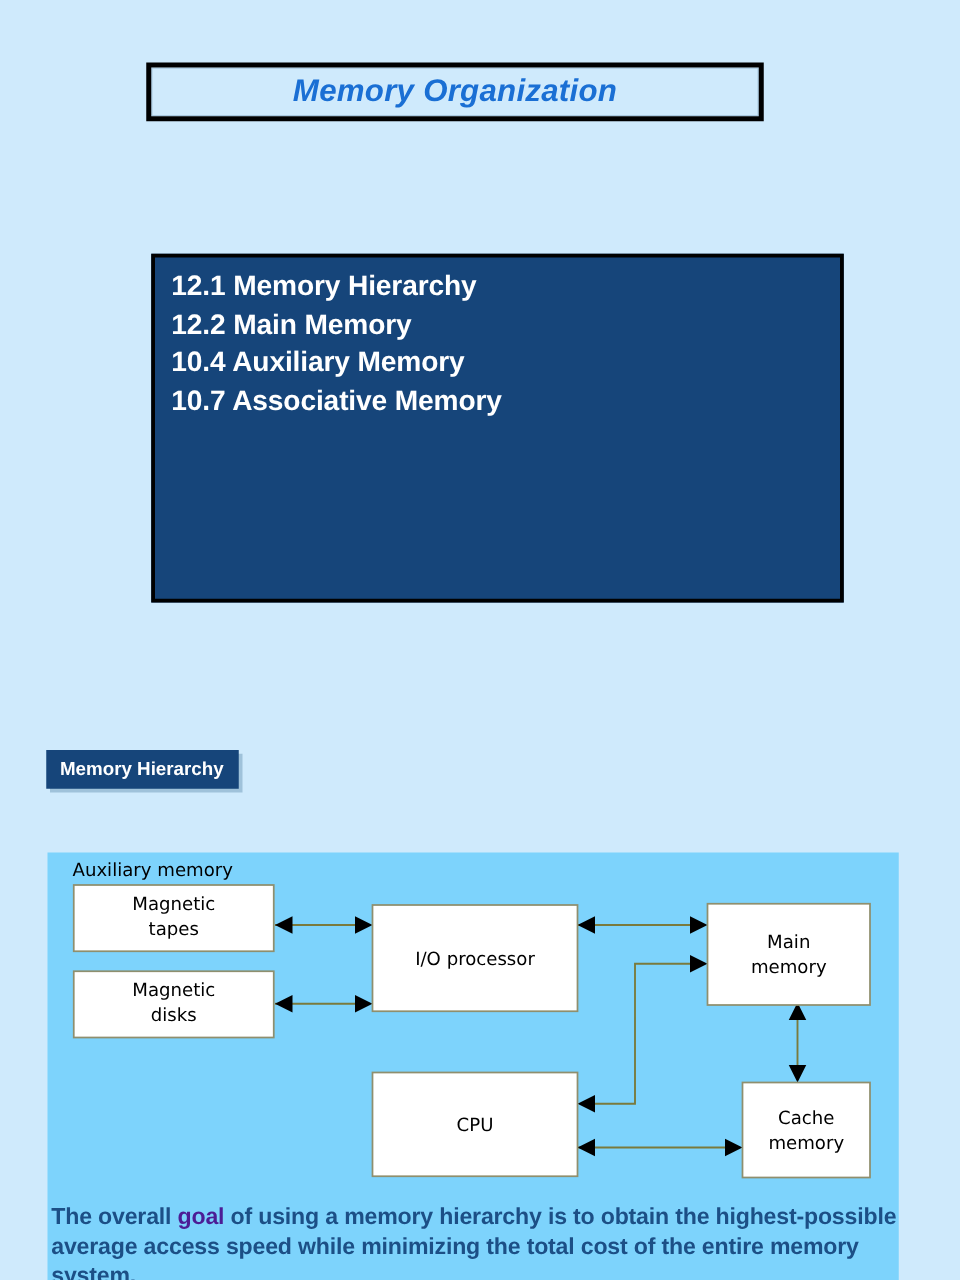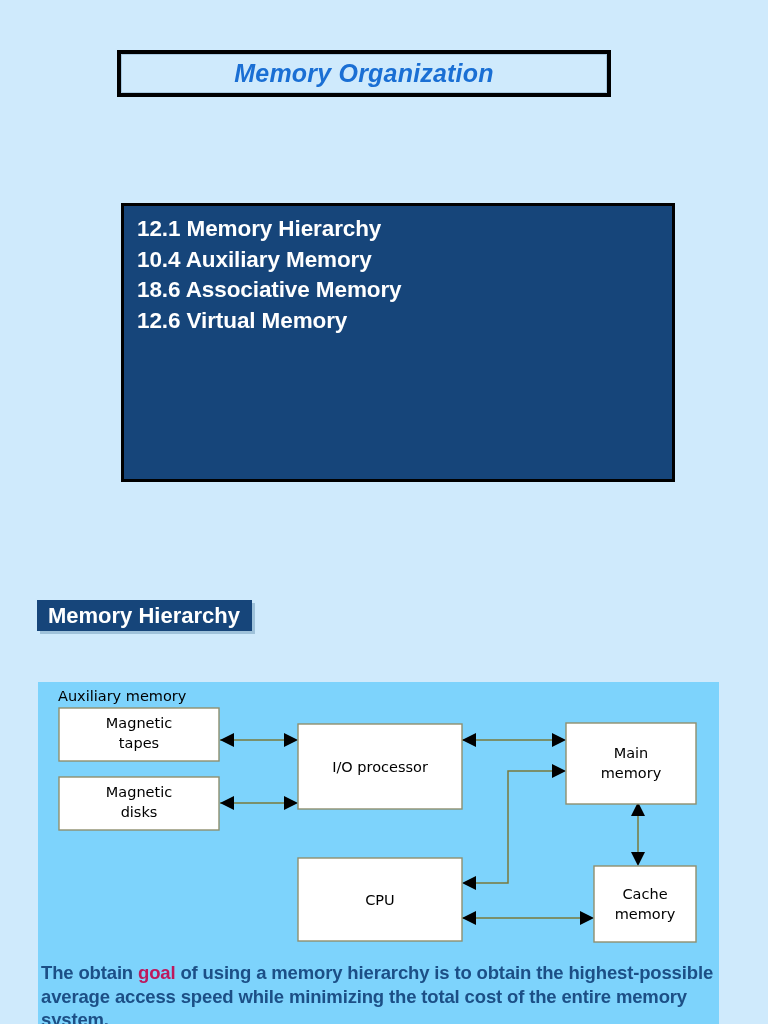--- a/index.html
+++ b/index.html
@@ -63,21 +63,21 @@
 
   
   #section-heading {
     position: absolute;
     left: 37px;
     top: 600px;
     height: 31px;
     box-sizing: border-box;
     background: #16457a;
     color: #ffffff;
-    font-size: 22px;
+    font-size: 15px;
     font-weight: bold;
     display: flex;
     align-items: center;
     padding: 0 12px 0 11px;
     box-shadow: 3px 3px 0 rgba(120,160,190,0.55);
     white-space: nowrap;
   }
 
   
   #diagram {
@@ -118,34 +118,34 @@
     position: absolute;
     left: 41px;
     top: 961px;
     width: 700px;
     font-size: 18.5px;
     font-weight: bold;
     color: #1c4f86;
     line-height: 23.5px;
     letter-spacing: -0.15px;
   }
-  .kw-red { color: #be185d; }
+  .kw-red { color: #4c1d95; }
 </style>
 </head>
 <body>
 
 <div id="title-box">
   <div id="title-text">Memory Organization</div>
 </div>
 
 <div id="agenda-box">
   <div class="agenda-item">12.1 Memory Hierarchy</div>
+  <div class="agenda-item">12.2 Main Memory</div>
   <div class="agenda-item">10.4 Auxiliary Memory</div>
-  <div class="agenda-item">18.6 Associative Memory</div>
-  <div class="agenda-item">12.6 Virtual Memory</div>
+  <div class="agenda-item">10.7 Associative Memory</div>
 </div>
 
 <div id="section-heading">Memory Hierarchy</div>
 
 <div id="diagram">
   <svg width="681" height="274" viewBox="0 0 681 274" xmlns="http://www.w3.org/2000/svg">
 
     <text class="group-label" x="20" y="19">Auxiliary memory</text>
 
     <line class="conn" x1="182" y1="58" x2="258" y2="58"></line>
@@ -202,13 +202,13 @@
 
     <g>
       <rect class="dbox-rect" x="556" y="184" width="102" height="76"></rect>
       <text class="dbox-label" x="607" y="217">Cache</text>
       <text class="dbox-label" x="607" y="237">memory</text>
     </g>
 
   </svg>
 </div>
 
-<div id="bottom-note"><span>The obtain </span><span class="kw-red">goal</span><span> of using a memory hierarchy is to obtain the highest-possible average access speed while minimizing the total cost of the entire memory system.</span></div>
+<div id="bottom-note"><span>The overall </span><span class="kw-red">goal</span><span> of using a memory hierarchy is to obtain the highest-possible average access speed while minimizing the total cost of the entire memory system.</span></div>
 
 </body></html>

